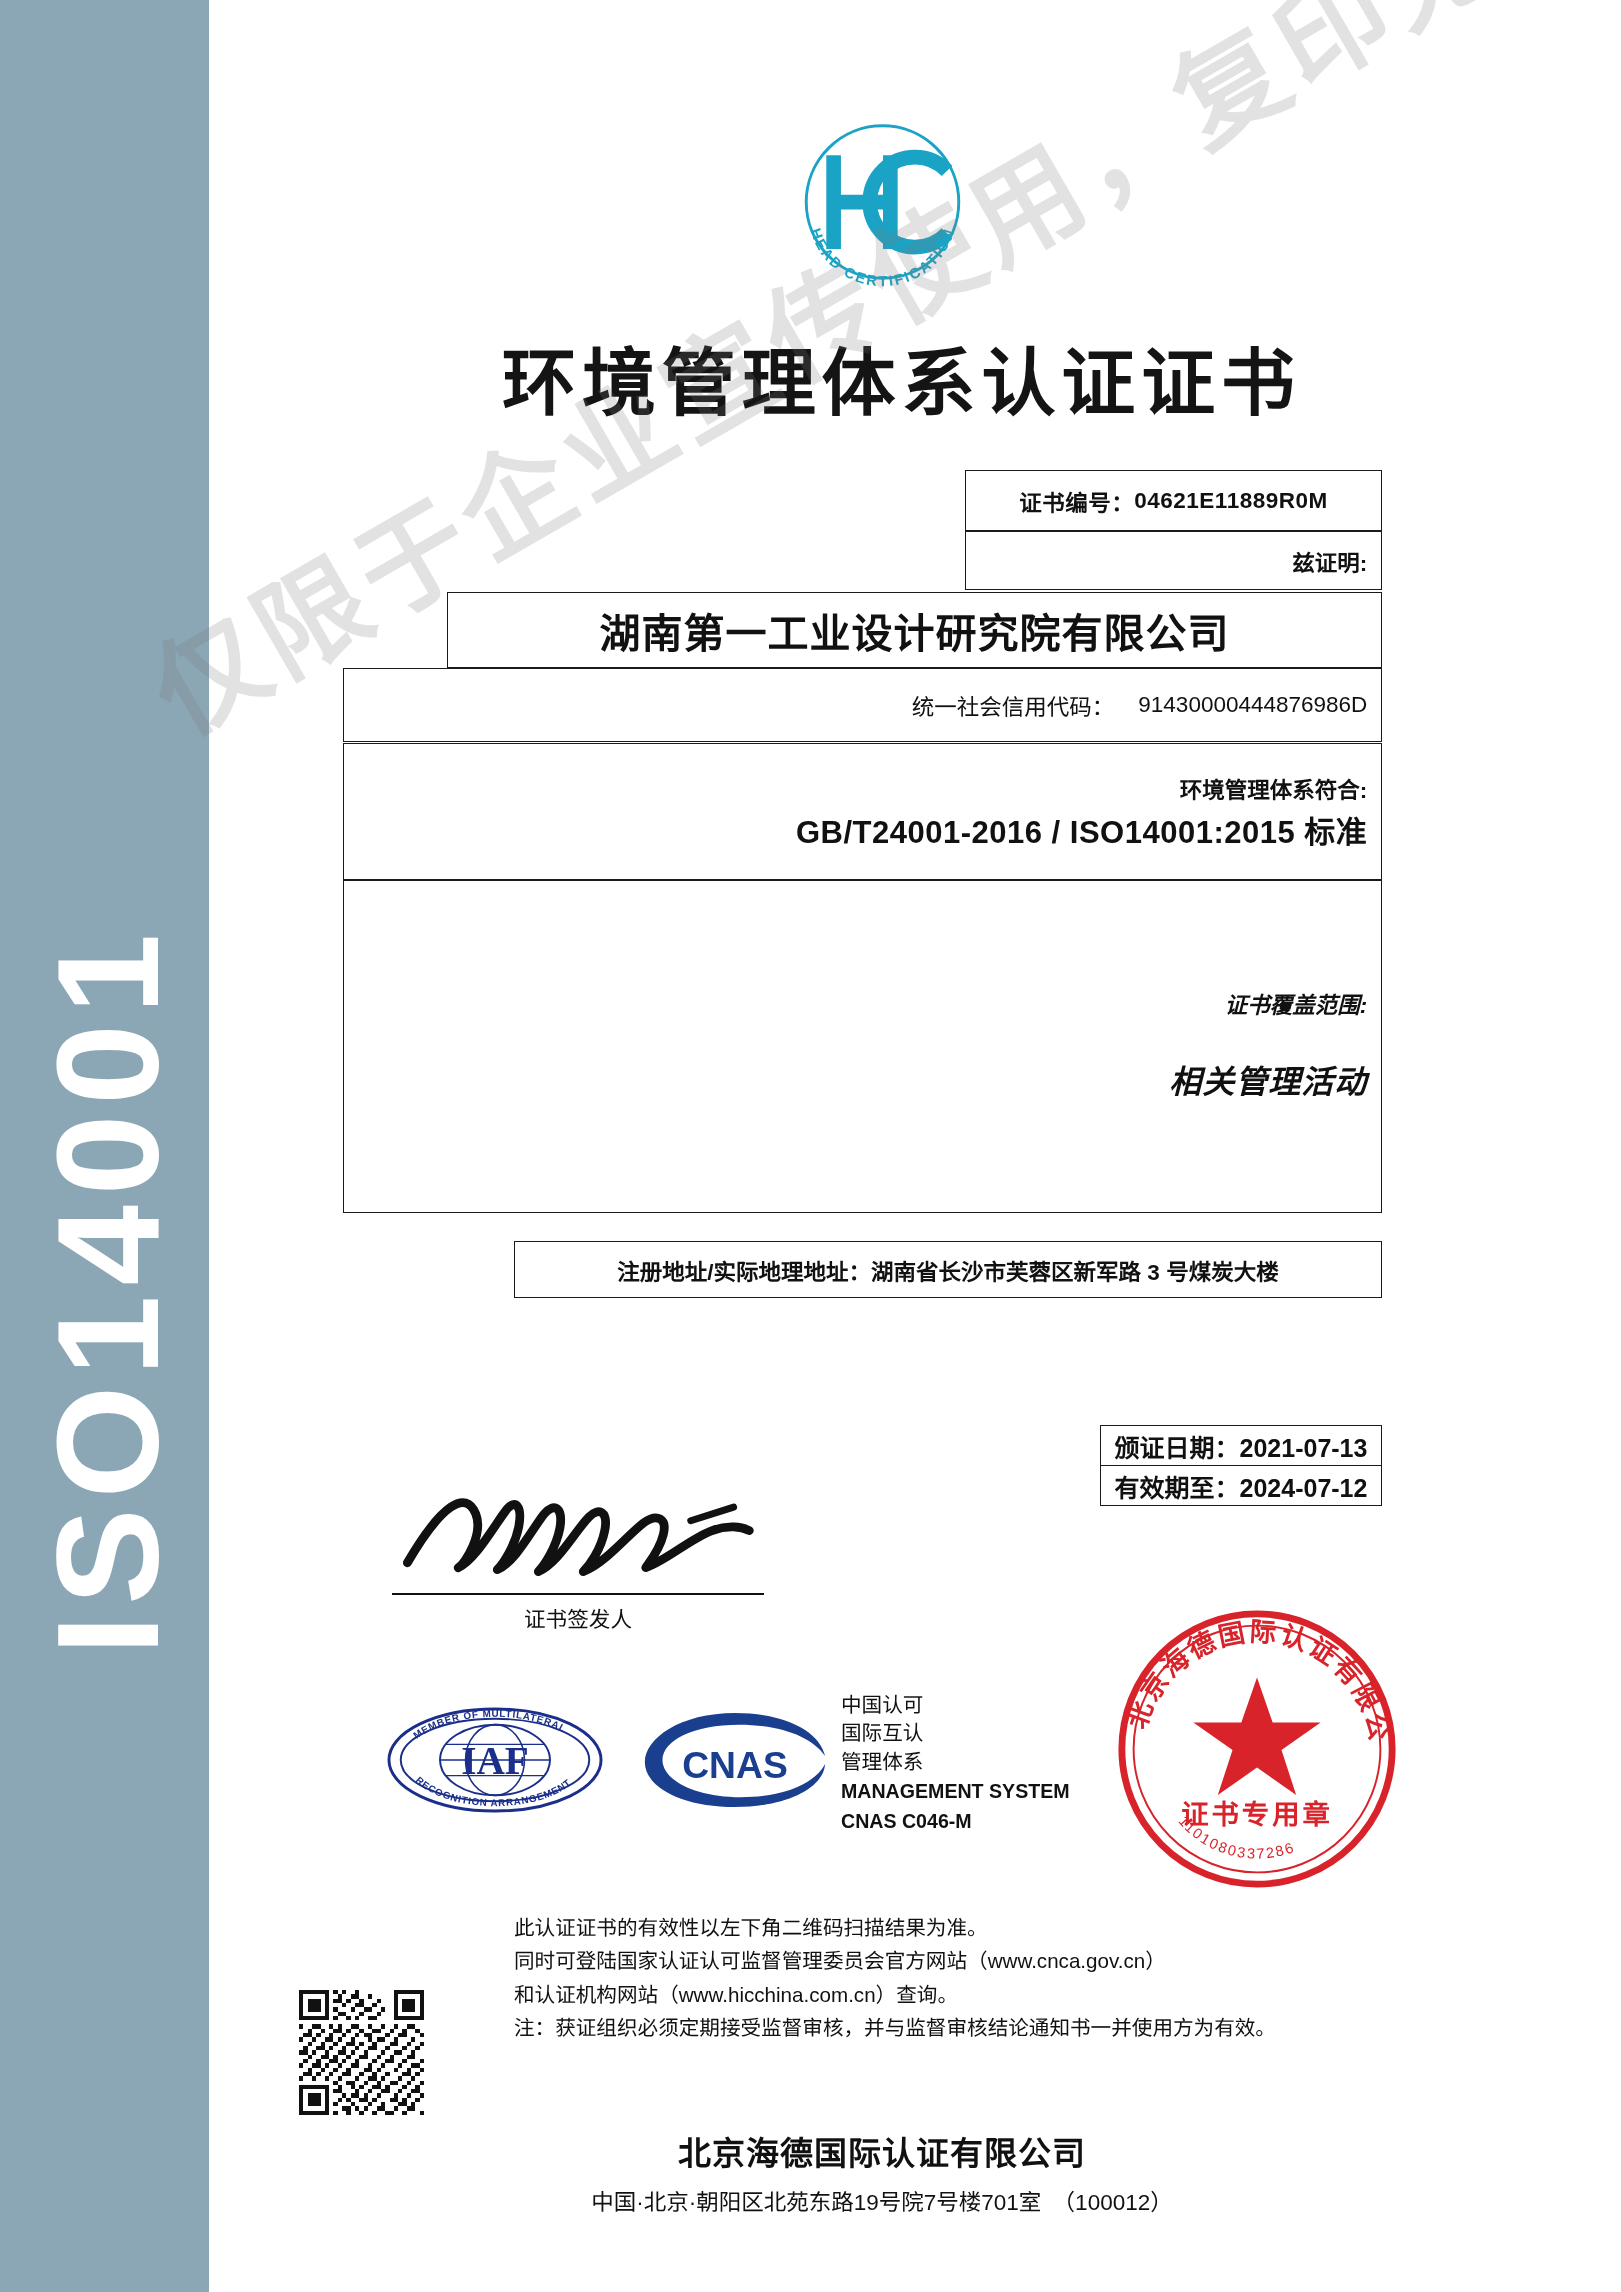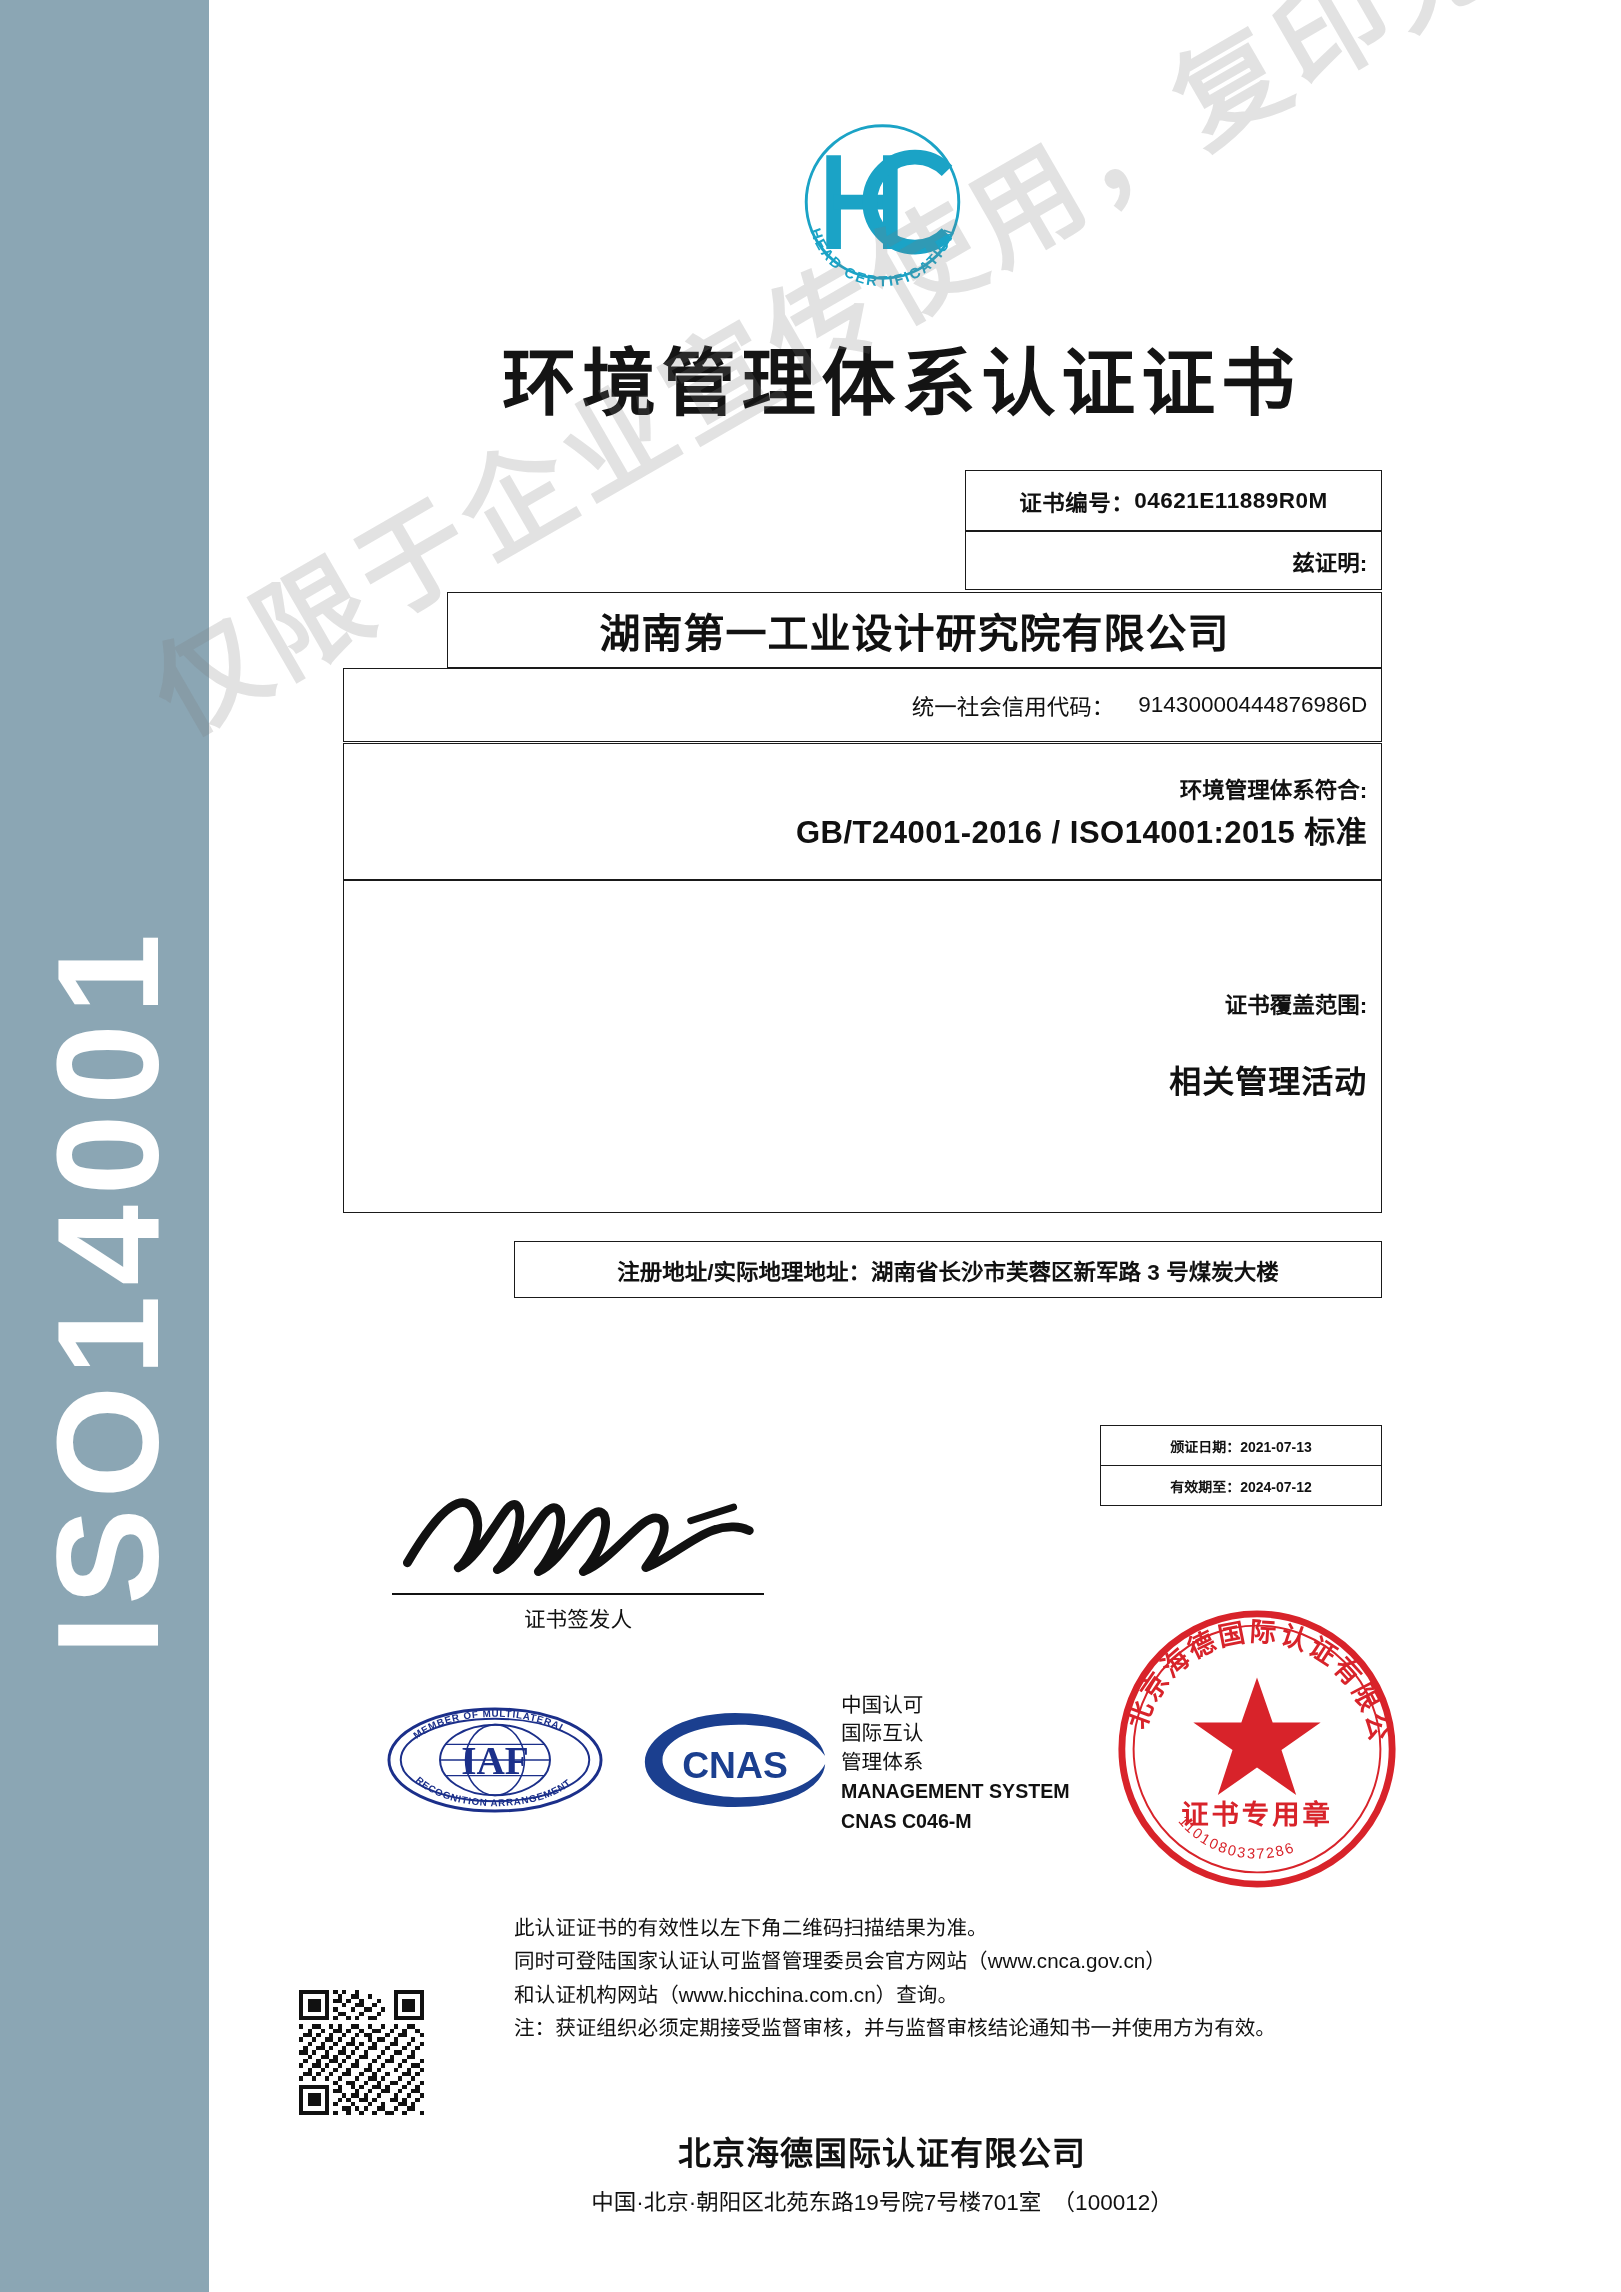--- a/index.html
+++ b/index.html
@@ -165,20 +165,21 @@
   .scope-box {
     left: 343px;
     top: 880px;
     width: 1039px;
     height: 333px;
     padding: 0 13.7px;
     display: flex;
     flex-direction: column;
     align-items: flex-end;
     justify-content: center;
+    font-style: italic;
   }
   .scope-label {
     font-size: 22.5px;
     font-weight: bold;
     color: #111;
     margin-bottom: 39px;
   }
   .scope-line {
     font-size: 32px;
     font-weight: bold;
@@ -209,21 +210,21 @@
     top: 1425px;
     width: 282px;
     border: 1.5px solid #1a1a1a;
     box-sizing: border-box;
   }
   .date-row {
     height: 39px;
     display: flex;
     align-items: center;
     justify-content: center;
-    font-size: 14px;
+    font-size: 25px;
     font-weight: bold;
     color: #111;
   }
   .date-row.first { border-bottom: 1.5px solid #1a1a1a; }
 
   
   .sig-line {
     position: absolute;
     left: 392px;
     top: 1593px;

